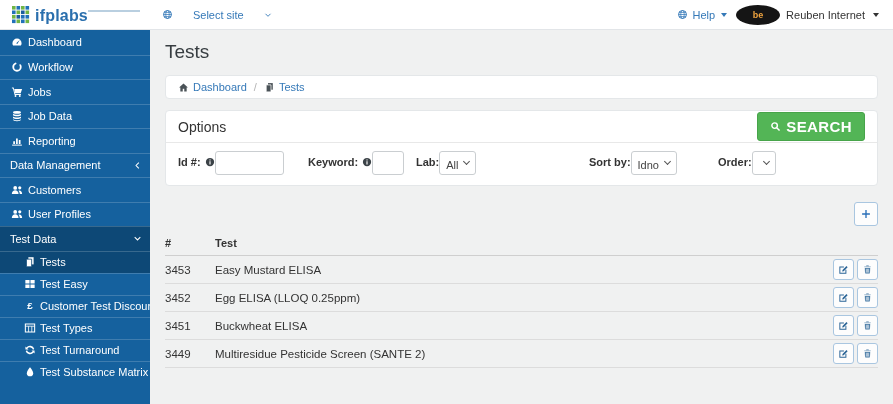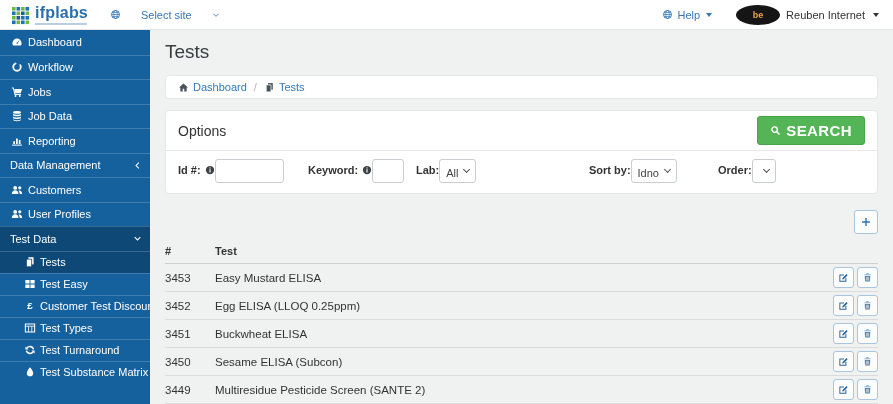--- a/index.html
+++ b/index.html
@@ -9,26 +9,26 @@
   *{box-sizing:border-box}
   html,body{margin:0;padding:0}
   body{
     width:893px;height:404px;overflow:hidden;background:#fff;color:#333;
     font-family:"Liberation Sans", sans-serif;font-size:12px;
   }
   
   .topbar{height:30px;display:flex;align-items:center;background:#fff;
     border-bottom:1px solid #e2e5e8;padding:0 14px 0 12px}
   .brand{display:flex;align-items:flex-end;gap:5px;cursor:pointer}
-  .brand-txt{display:flex;flex-direction:column;line-height:1}
+  .brand-txt{display:flex;flex-direction:row;line-height:1}
   .brand-name{color:#2a6fad;font-size:16px;font-weight:bold;letter-spacing:.2px}
   .brand-tag{height:2px;width:52px;background:#b9cfe0;margin-top:2px}
   .site-select{margin-left:22px;color:var(--link);display:flex;align-items:center;gap:20px;
     font-size:11px;cursor:pointer}
-  .top-right{margin-left:auto;display:flex;gap:24px}
+  .top-right{margin-left:auto;display:flex;gap:9px}
   .help{color:var(--link);display:flex;align-items:center;gap:4px;font-size:11px;cursor:pointer}
   .user{display:flex;align-items:center;gap:6px;color:#333;font-size:11px;cursor:pointer}
   .avatar{width:44px;height:20px;border-radius:50%;background:var(--avatar-bg);
     color:var(--avatar-tx);font-weight:bold;font-size:9px;display:flex;align-items:center;
     justify-content:center;letter-spacing:0}
   .caret{display:inline-block;width:0;height:0;border-left:3.5px solid transparent;
     border-right:3.5px solid transparent;border-top:4px solid currentColor;margin-left:2px}
   
   .page-body{display:flex;height:374px}
   
@@ -49,21 +49,21 @@
   .page-title{font-size:19px;font-weight:500;color:#373d41;margin:3px 0 12px}
   .card{background:#fff;border:1px solid #e4e7e9;border-radius:4px}
   .breadcrumb{height:24px;padding:0 12px;display:flex;align-items:center;gap:7px;
     font-size:11px;margin-bottom:11px}
   .bc-link{color:var(--link);display:flex;align-items:center;gap:4px;cursor:pointer}
   .bc-link .ic{width:11px;height:11px;fill:#4a5257;--sep:#fff}
   .bc-sep{color:#b5b5b5}
   
   .options{margin-bottom:16px}
   .options-head{display:flex;align-items:center;justify-content:space-between;
-    padding:4px 12px;border-bottom:1px solid #e8e8e8;height:40px}
+    padding:4px 12px;border-bottom:1px solid #e8e8e8;height:32px}
   .options-title{font-size:14px;color:#333}
   .btn-search{background:var(--green);border:1px solid #47a44a;color:#fff;font-weight:bold;
     font-size:15px;border-radius:3px;padding:5px 12px;display:flex;align-items:center;gap:5px;
     cursor:pointer;font-family:inherit;letter-spacing:.4px}
   .btn-search .ic{width:11px;height:11px}
   .options-body{display:flex;padding:8px 12px 10px}
   .field{display:flex;}
   .f0{width:106px;margin-right:24px}.f1{width:96px;margin-right:12px}
   .f2{width:131px;margin-right:42px}.f3{width:108px;margin-right:21px}.f4{width:40px}
   .f-label{font-size:11px;font-weight:bold;color:#333;margin-bottom:3px;display:flex;
@@ -478,33 +478,20 @@
                 <svg class="ic">
                   <use href="#i-edit"></use>
                 </svg>
               </button><button class="btn-o">
                 <svg class="ic">
                   <use href="#i-trash"></use>
                 </svg>
               </button></td>
           </tr>
           <tr>
-            <td class="col-id">3450</td>
-            <td>Sesame ELISA (Subcon)</td>
-            <td class="c-act"><button class="btn-o">
-                <svg class="ic">
-                  <use href="#i-edit"></use>
-                </svg>
-              </button><button class="btn-o">
-                <svg class="ic">
-                  <use href="#i-trash"></use>
-                </svg>
-              </button></td>
-          </tr>
-          <tr>
             <td class="col-id">3449</td>
             <td>Multiresidue Pesticide Screen (SANTE 2)</td>
             <td class="c-act"><button class="btn-o">
                 <svg class="ic">
                   <use href="#i-edit"></use>
                 </svg>
               </button><button class="btn-o">
                 <svg class="ic">
                   <use href="#i-trash"></use>
                 </svg>

